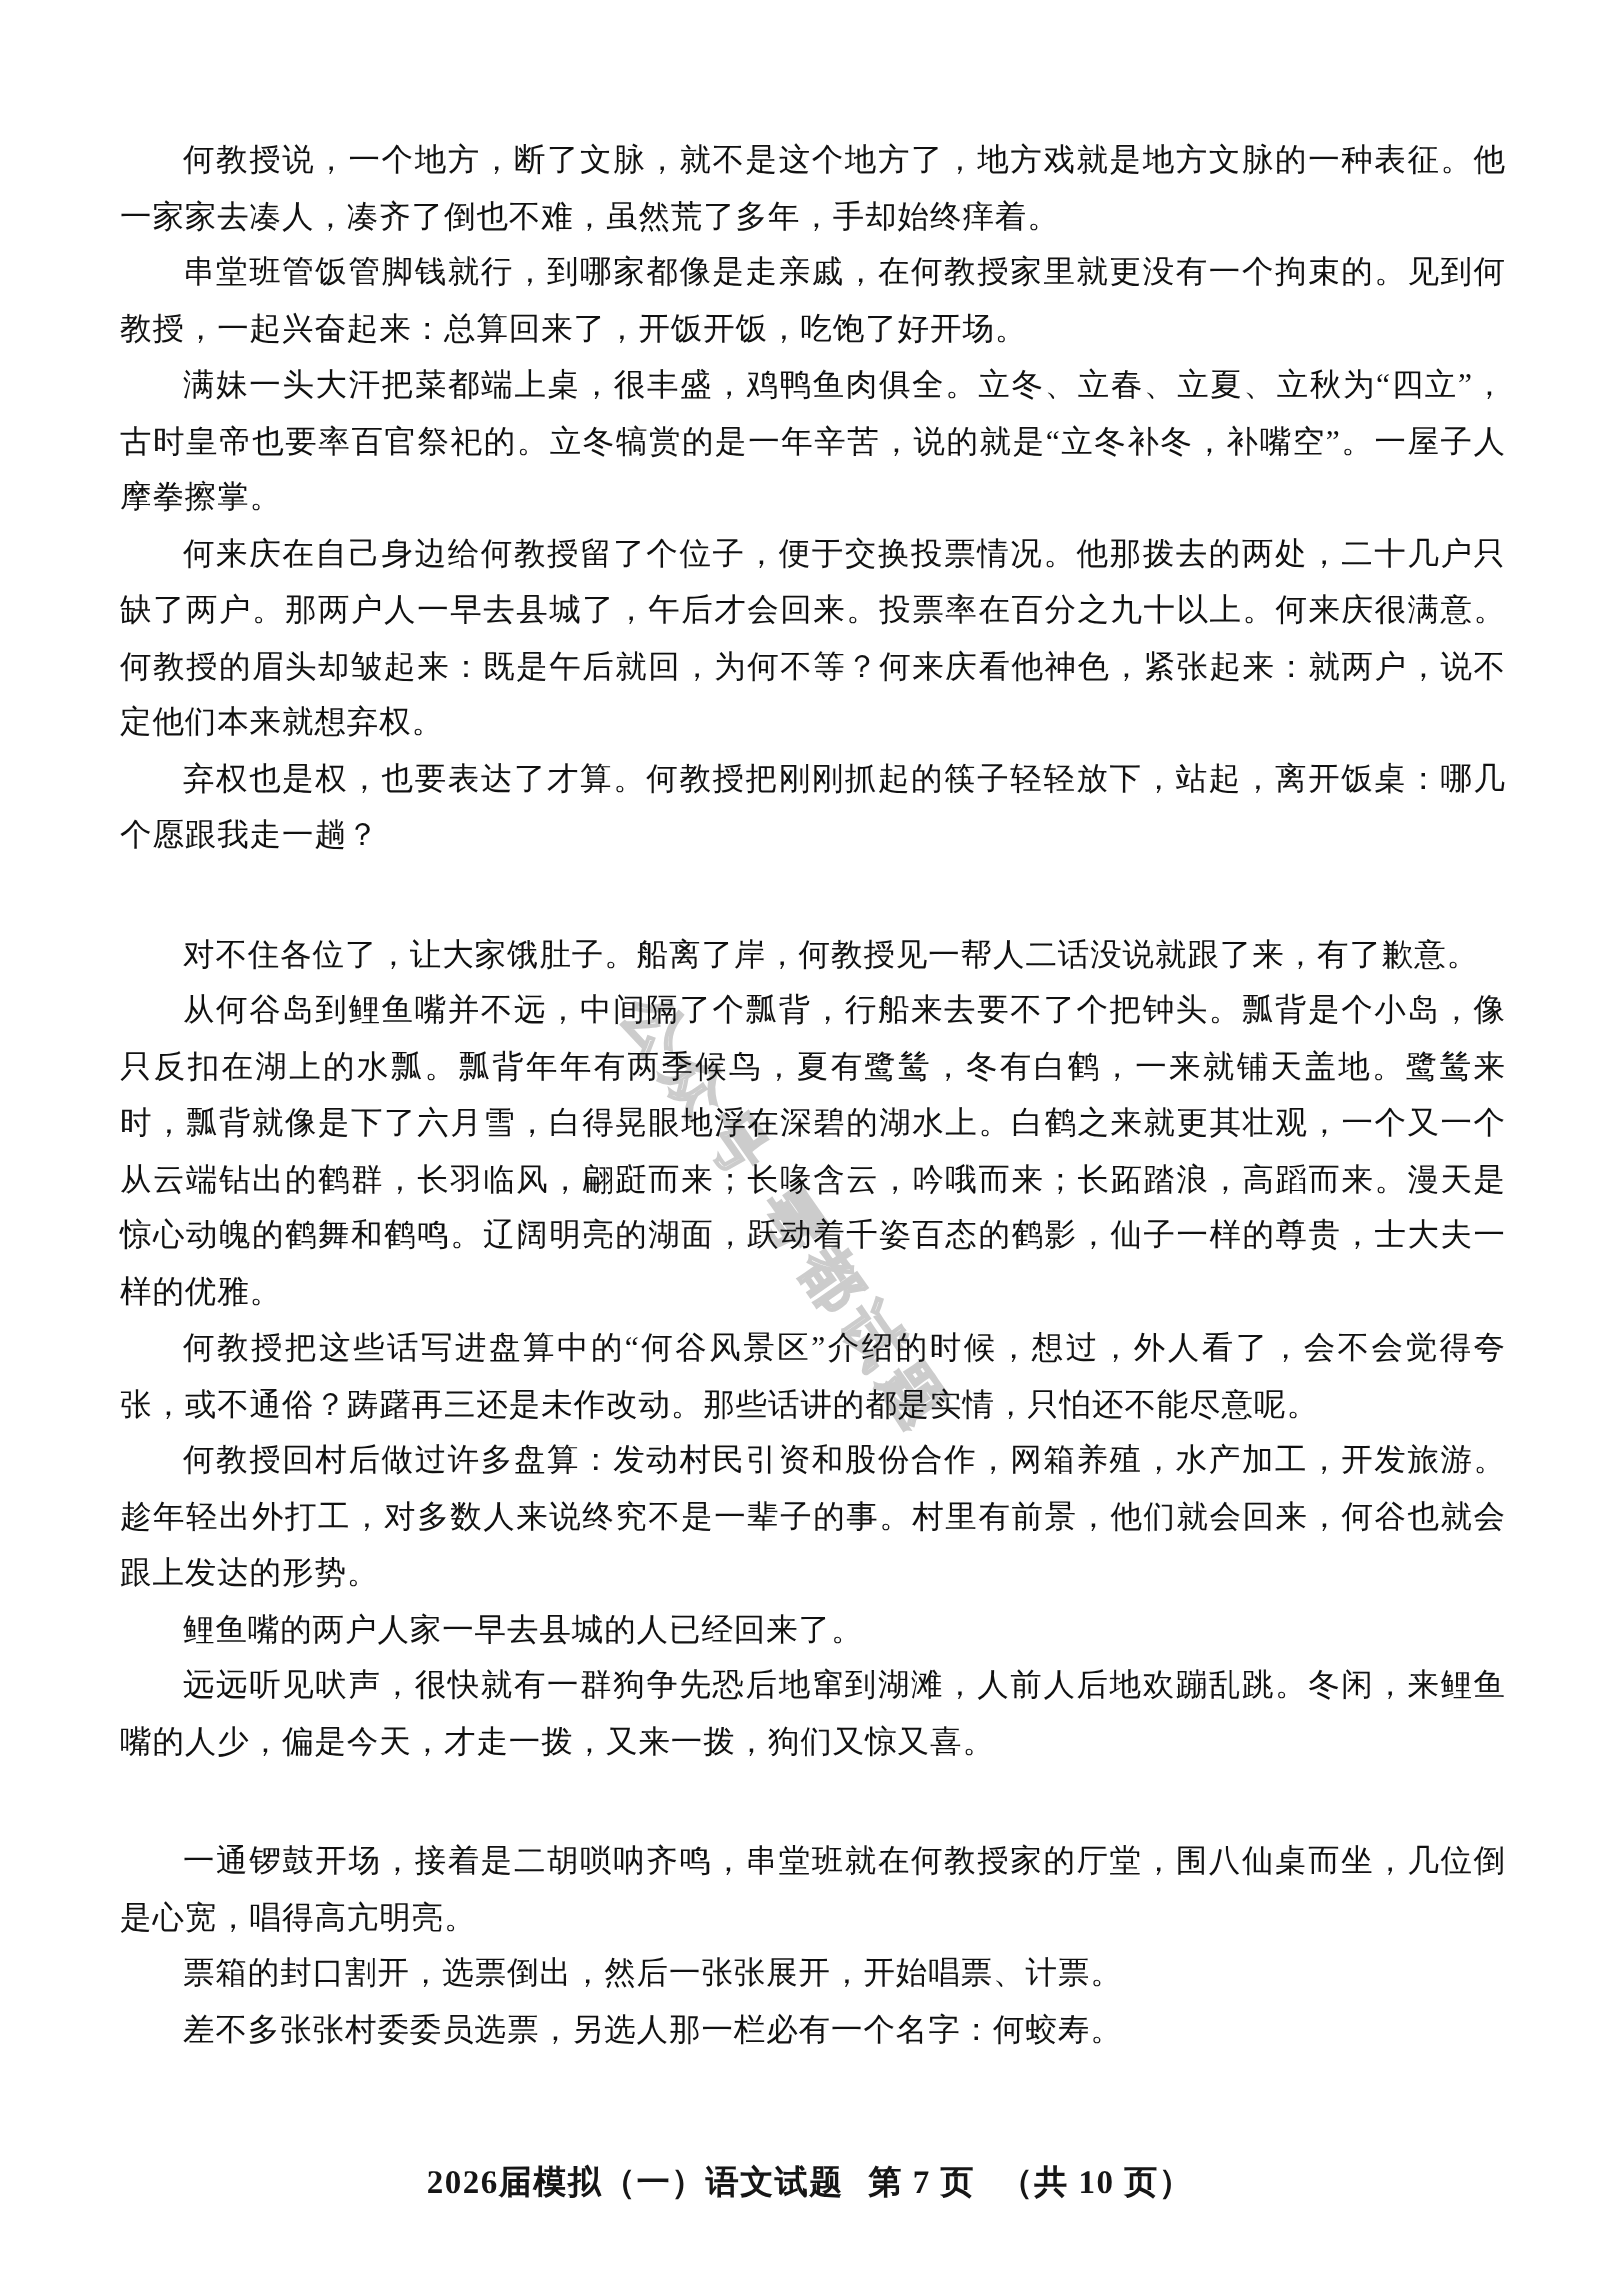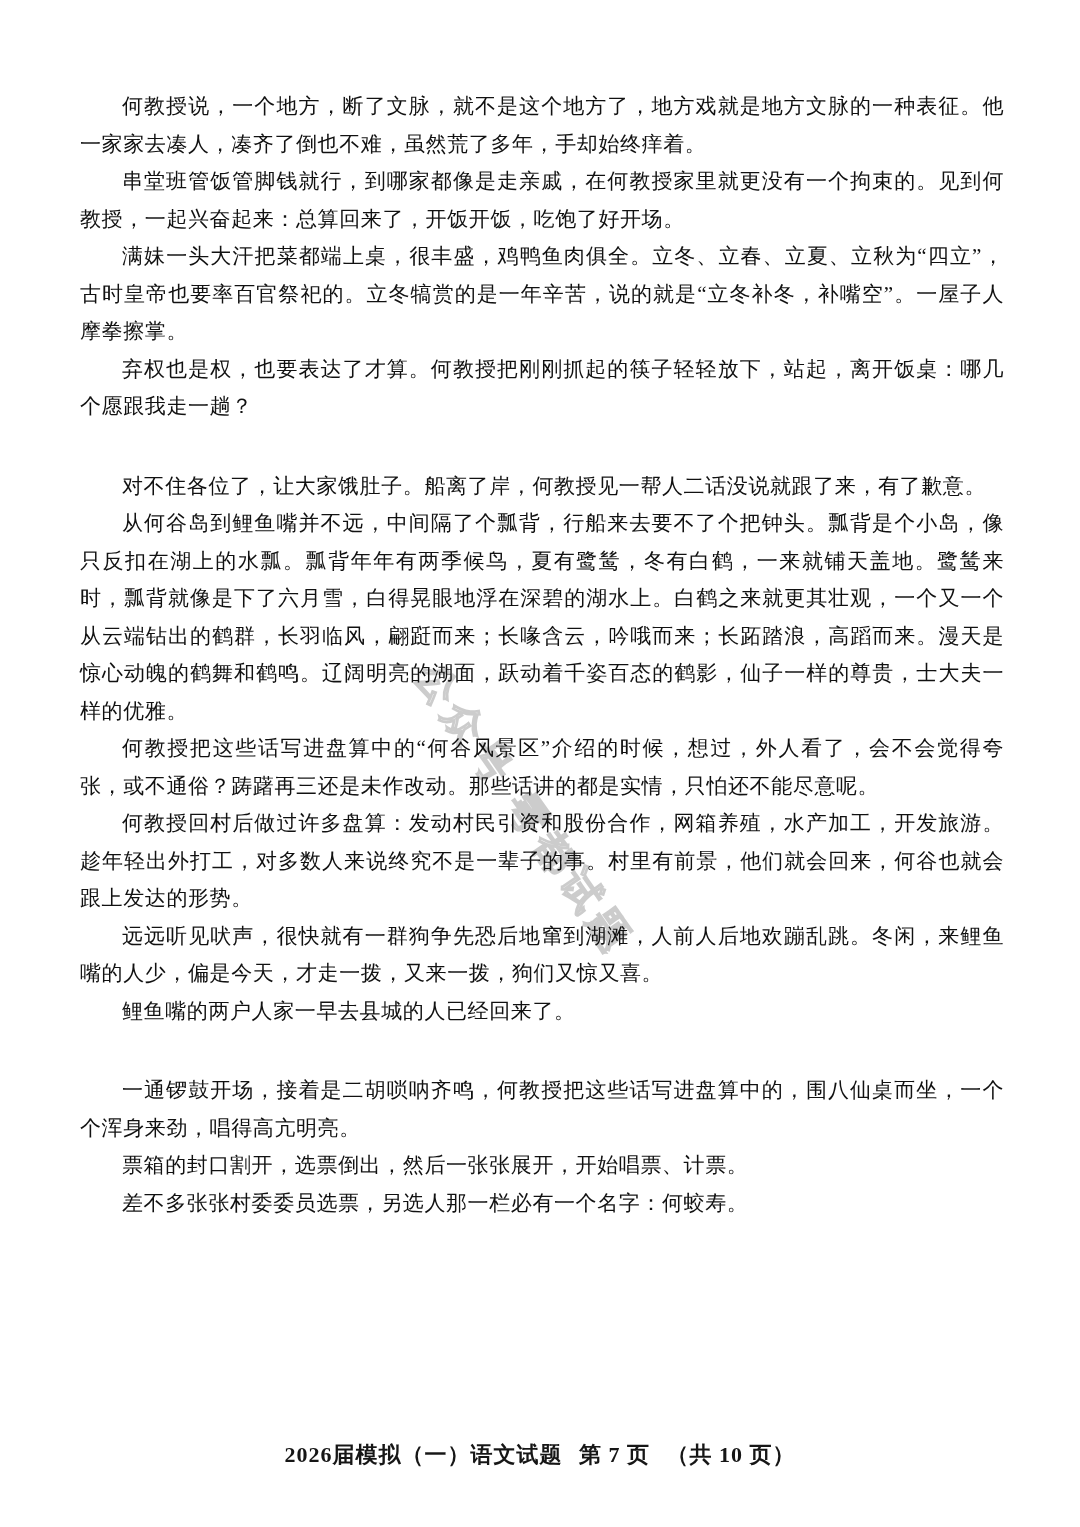--- a/index.html
+++ b/index.html
@@ -76,28 +76,29 @@
 <body>
 
 <div class="page">
 
   <div class="watermark">公众号 雩都试题</div>
 
   <div class="passage">
       <p class="para">何教授说，一个地方，断了文脉，就不是这个地方了，地方戏就是地方文脉的一种表征。他一家家去凑人，凑齐了倒也不难，虽然荒了多年，手却始终痒着。</p>
       <p class="para">串堂班管饭管脚钱就行，到哪家都像是走亲戚，在何教授家里就更没有一个拘束的。见到何教授，一起兴奋起来：总算回来了，开饭开饭，吃饱了好开场。</p>
       <p class="para">满妹一头大汗把菜都端上桌，很丰盛，鸡鸭鱼肉俱全。立冬、立春、立夏、立秋为“四立”，古时皇帝也要率百官祭祀的。立冬犒赏的是一年辛苦，说的就是“立冬补冬，补嘴空”。一屋子人摩拳擦掌。</p>
+      <p class="para">何来庆在自己身边给何教授留了个位子，便于交换投票情况。他那拨去的两处，二十几户只缺了两户。那两户人一早去县城了，午后才会回来。投票率在百分之九十以上。何来庆很满意。何教授的眉头却皱起来：既是午后就回，为何不等？何来庆看他神色，紧张起来：就两户，说不定他们本来就想弃权。</p>
       <p class="para">弃权也是权，也要表达了才算。何教授把刚刚抓起的筷子轻轻放下，站起，离开饭桌：哪几个愿跟我走一趟？</p>
       <p class="para gap-before">对不住各位了，让大家饿肚子。船离了岸，何教授见一帮人二话没说就跟了来，有了歉意。</p>
       <p class="para">从何谷岛到鲤鱼嘴并不远，中间隔了个瓢背，行船来去要不了个把钟头。瓢背是个小岛，像只反扣在湖上的水瓢。瓢背年年有两季候鸟，夏有鹭鸶，冬有白鹤，一来就铺天盖地。鹭鸶来时，瓢背就像是下了六月雪，白得晃眼地浮在深碧的湖水上。白鹤之来就更其壮观，一个又一个从云端钻出的鹤群，长羽临风，翩跹而来；长喙含云，吟哦而来；长跖踏浪，高蹈而来。漫天是惊心动魄的鹤舞和鹤鸣。辽阔明亮的湖面，跃动着千姿百态的鹤影，仙子一样的尊贵，士大夫一样的优雅。</p>
       <p class="para">何教授把这些话写进盘算中的“何谷风景区”介绍的时候，想过，外人看了，会不会觉得夸张，或不通俗？踌躇再三还是未作改动。那些话讲的都是实情，只怕还不能尽意呢。</p>
       <p class="para">何教授回村后做过许多盘算：发动村民引资和股份合作，网箱养殖，水产加工，开发旅游。趁年轻出外打工，对多数人来说终究不是一辈子的事。村里有前景，他们就会回来，何谷也就会跟上发达的形势。</p>
+      <p class="para">鲤鱼嘴的两户人家一早去县城的人已经回来了。</p>
       <p class="para">远远听见吠声，很快就有一群狗争先恐后地窜到湖滩，人前人后地欢蹦乱跳。冬闲，来鲤鱼嘴的人少，偏是今天，才走一拨，又来一拨，狗们又惊又喜。</p>
-      <p class="para">鲤鱼嘴的两户人家一早去县城的人已经回来了。</p>
-      <p class="para gap-before">一通锣鼓开场，接着是二胡唢呐齐鸣，何教授把这些话写进盘算中的，围八仙桌而坐，一个个浑身来劲，唱得高亢明亮。</p>
+      <p class="para gap-before">一通锣鼓开场，接着是二胡唢呐齐鸣，串堂班就在何教授家的厅堂，围八仙桌而坐，几位倒是心宽，唱得高亢明亮。</p>
       <p class="para">票箱的封口割开，选票倒出，然后一张张展开，开始唱票、计票。</p>
       <p class="para">差不多张张村委委员选票，另选人那一栏必有一个名字：何蛟寿。</p>
     </div>
 
   <div class="footer">
     <span>2026届模拟（一）语文试题</span>
     <span>第 7 页</span>
     <span>（共 10 页）</span>
   </div>
 

